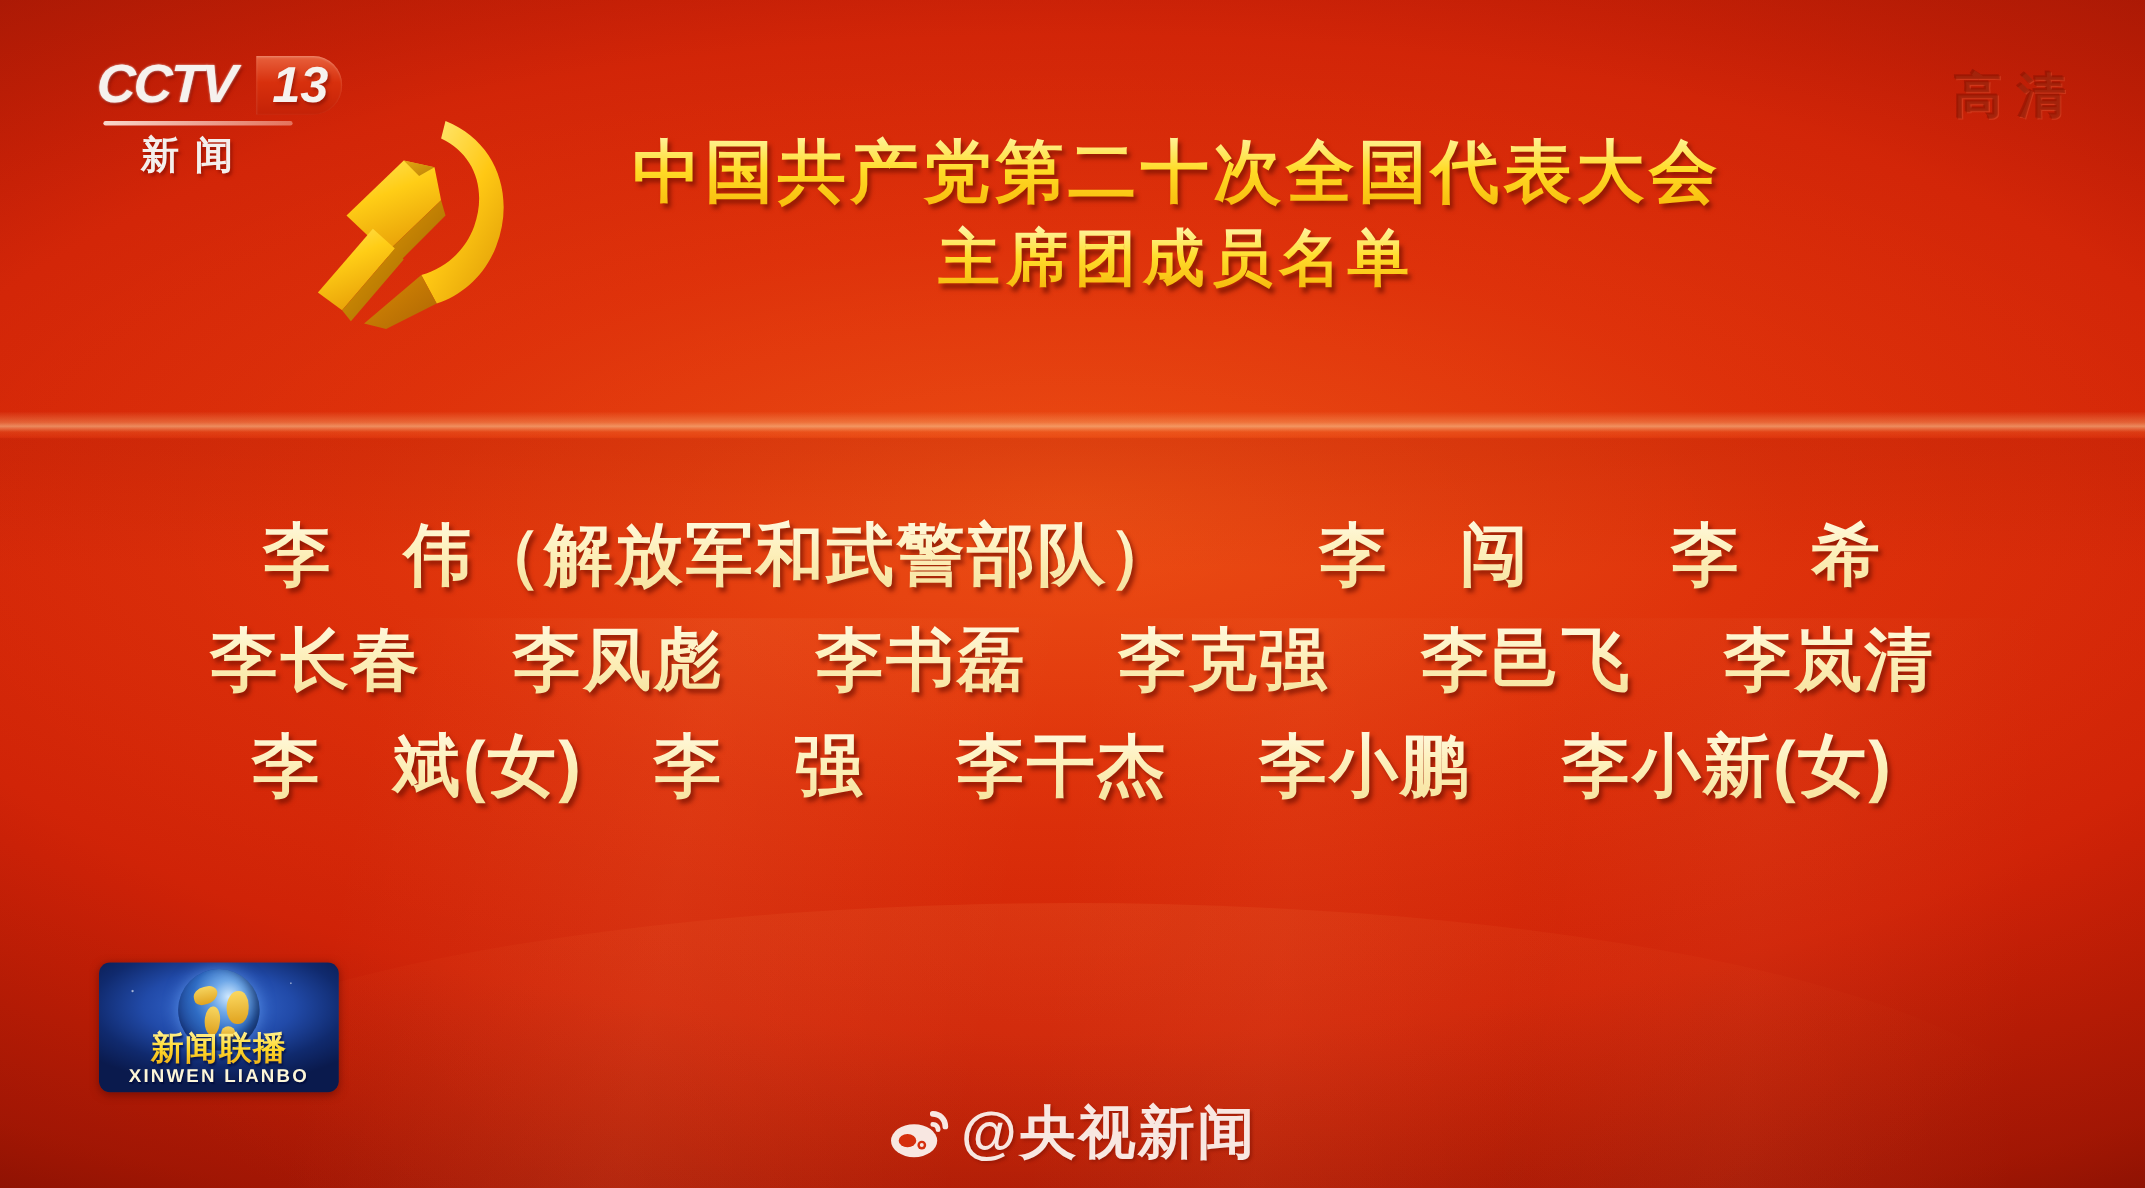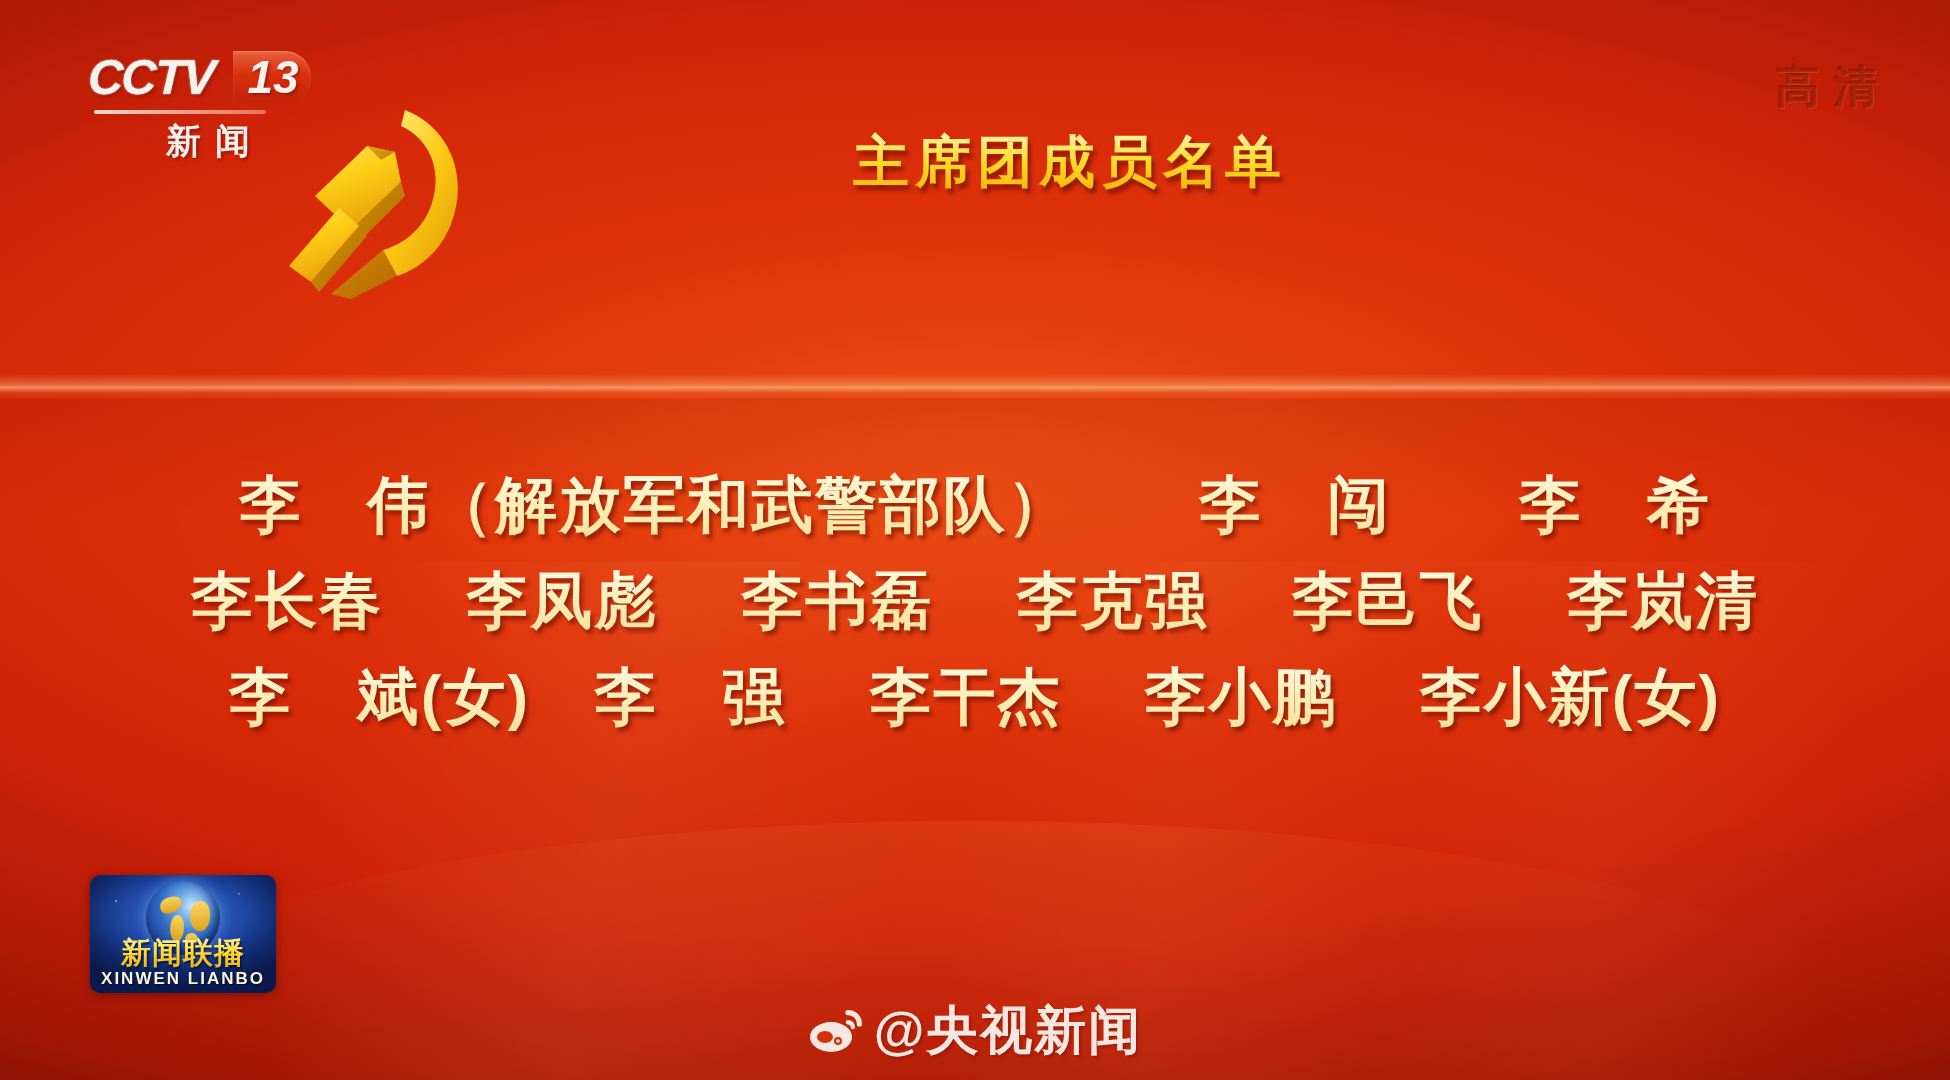--- a/index.html
+++ b/index.html
@@ -139,21 +139,20 @@
   }
   .cctv-sub {
     position: absolute;
     left: 40px;
     top: 70px;
     font-size: 35px;
     font-weight: bold;
     color: #f4efec;
     letter-spacing: 14px;
     text-shadow: 2px 2px 3px rgba(120,10,0,0.55);
-    margin-left: 38px;
   }
 
   
   .hd-watermark {
     position: absolute;
     right: 58px;
     top: 58px;
     font-size: 44px;
     font-weight: bold;
     letter-spacing: 14px;
@@ -227,21 +226,21 @@
     background-clip: text;
     -webkit-text-fill-color: transparent;
     filter: drop-shadow(3px 4px 2px rgba(110,14,0,0.65));
   }
 
   
   .xwlb {
     position: absolute;
     left: 90px;
     top: 875px;
-    width: 186px;
+    width: 218px;
     height: 118px;
     border-radius: 10px;
     overflow: hidden;
     background:
       radial-gradient(ellipse 70% 60% at 50% 34%, #3a6fd8 0%, #214aa8 45%, #102a6e 75%, #0a1a4d 100%);
     box-shadow: 0 2px 8px rgba(70,5,0,0.5);
   }
   .xwlb-stars {
     position: absolute;
     inset: 0;
@@ -381,20 +380,21 @@
 
         <path d="M112 42 L 126 56 L 140 48 Z" fill="url(#goldSide)" opacity="0.75"></path>
 
         <path d="M84 104 L 104 122 L 56 178 L 34 162 Z" fill="url(#goldFace)"></path>
         <path d="M56 178 L 104 122 L 112 132 L 64 188 Z" fill="url(#goldSide)"></path>
       </g>
     </svg>
   </div>
 
   <div class="title-block">
+    <div class="title-line1">中国共产党第二十次全国代表大会</div>
     <div class="title-line2">主席团成员名单</div>
   </div>
 
   <div class="names">
     <div class="name-row">李　伟（解放军和武警部队）　　李　闯　　李　希</div>
     <div class="name-row">李长春　 李凤彪　 李书磊　 李克强　 李邑飞　 李岚清</div>
     <div class="name-row">李　斌(女)　李　强　 李干杰　 李小鹏　 李小新(女)</div>
   </div>
 
   <div class="xwlb">

